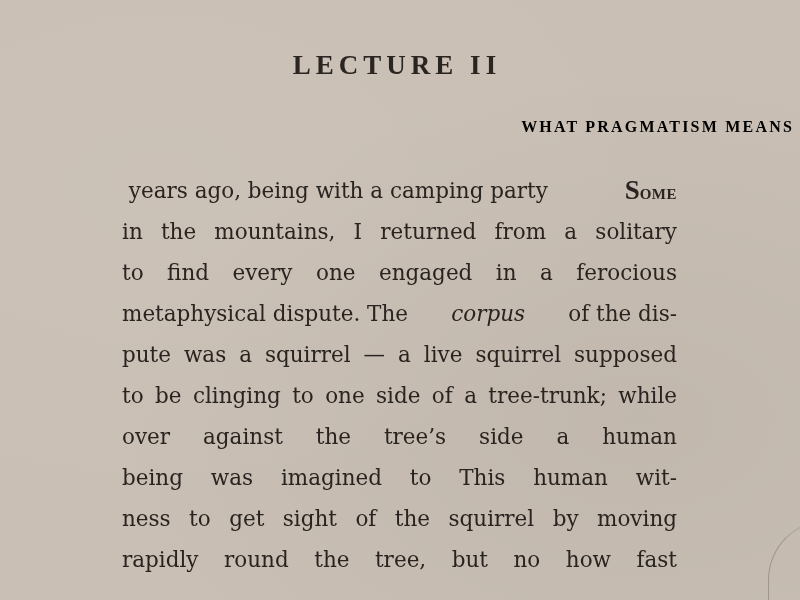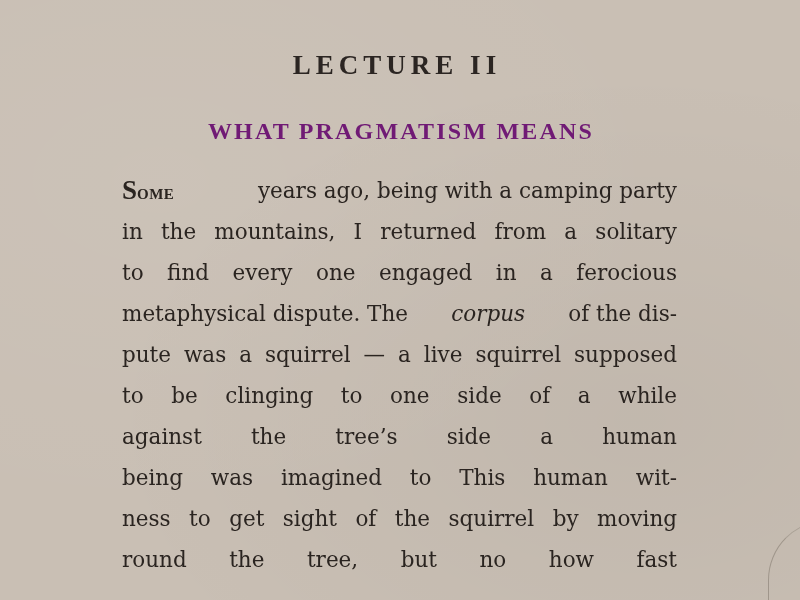--- a/index.html
+++ b/index.html
@@ -36,26 +36,26 @@
       font-weight: bold;
       font-size: 27px;
       letter-spacing: 5px;
       color: #2b2522;
     }
     .chapter-title {
       position: absolute;
       left: 0;
       top: 118px;
       width: 786px;
-      text-align: center;
-      font-family: "Liberation Serif", "DejaVu Serif", serif;
-      font-weight: bold;
-      font-size: 24px;
+      text-align: right;
+      font-family: "Liberation Serif", "DejaVu Serif", serif;
+      font-weight: bold;
+      font-size: 16px;
       letter-spacing: 2.2px;
-      color: #701a75;
+      color: #000000;
     }
     .body-text {
       position: absolute;
       left: 114px;
       top: 170px;
       width: 555px;
     }
     .line {
       height: 41px;
       line-height: 41px;
@@ -97,22 +97,22 @@
   </style>
 </head>
 <body>
 
 <div class="page">
   <div class="lecture-title">LECTURE II</div>
   <div class="chapter-title">WHAT PRAGMATISM MEANS</div>
 
   <div class="body-text">
     <div class="line">
+      <span class="seg"> years ago, being with a camping party</span>
       <span class="seg"><span class="dropcap">S</span><span class="smallcaps">ome</span></span>
-      <span class="seg"> years ago, being with a camping party</span>
     </div>
     <div class="line">
 
     <span class="seg">in</span>
         <span class="seg">the</span>
         <span class="seg">mountains,</span>
         <span class="seg">I</span>
         <span class="seg">returned</span>
         <span class="seg">from</span>
         <span class="seg">a</span>
@@ -149,24 +149,26 @@
     <div class="line">
 
     <span class="seg">to</span>
         <span class="seg">be</span>
         <span class="seg">clinging</span>
         <span class="seg">to</span>
         <span class="seg">one</span>
         <span class="seg">side</span>
         <span class="seg">of</span>
         <span class="seg">a</span>
+        <span class="seg">tree-trunk;</span>
         <span class="seg">while</span>
       </div>
     <div class="line">
 
+    <span class="seg">over</span>
         <span class="seg">against</span>
         <span class="seg">the</span>
         <span class="seg">tree’s</span>
         <span class="seg">side</span>
         <span class="seg">a</span>
         <span class="seg">human</span>
       </div>
     <div class="line">
 
     <span class="seg">being</span>
@@ -184,20 +186,21 @@
         <span class="seg">get</span>
         <span class="seg">sight</span>
         <span class="seg">of</span>
         <span class="seg">the</span>
         <span class="seg">squirrel</span>
         <span class="seg">by</span>
         <span class="seg">moving</span>
       </div>
     <div class="line">
 
+    <span class="seg">rapidly</span>
         <span class="seg">round</span>
         <span class="seg">the</span>
         <span class="seg">tree,</span>
         <span class="seg">but</span>
         <span class="seg">no</span>
         <span class="seg">how</span>
         <span class="seg">fast</span>
       </div>
   </div>
 

